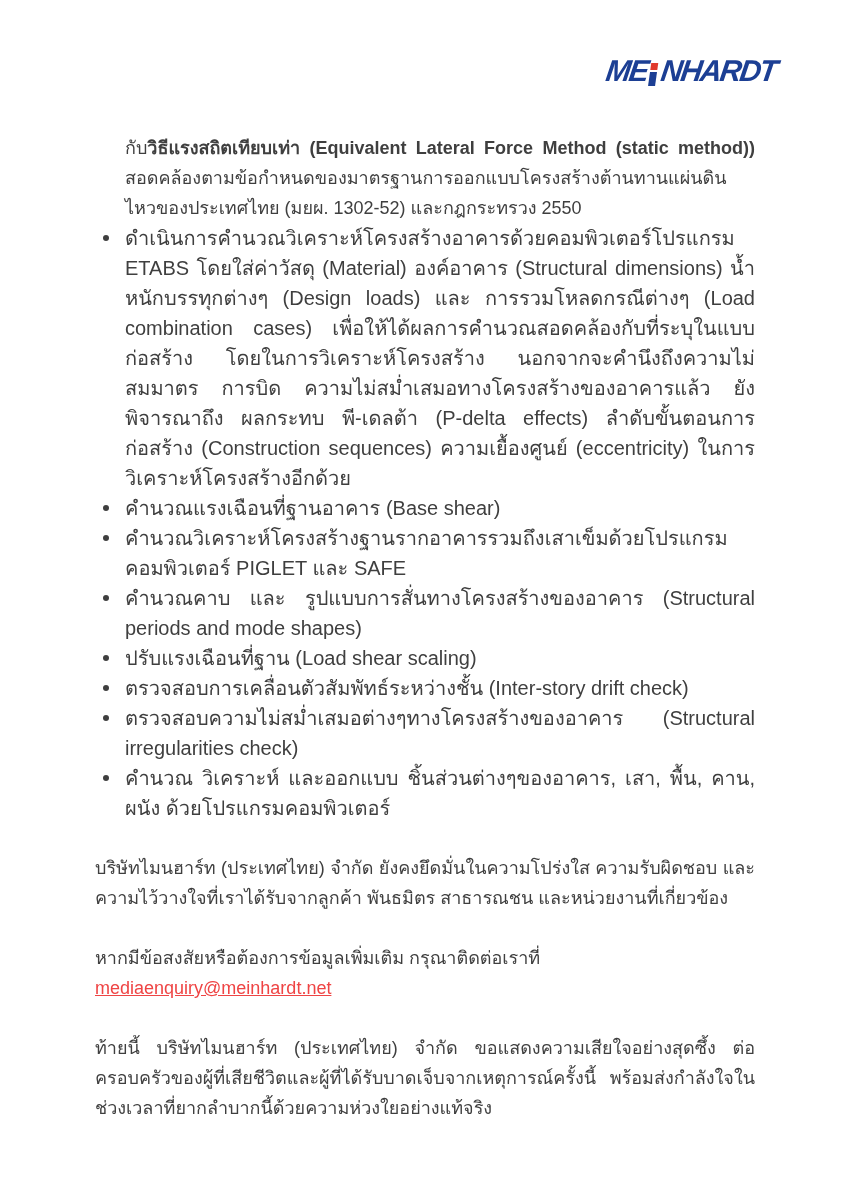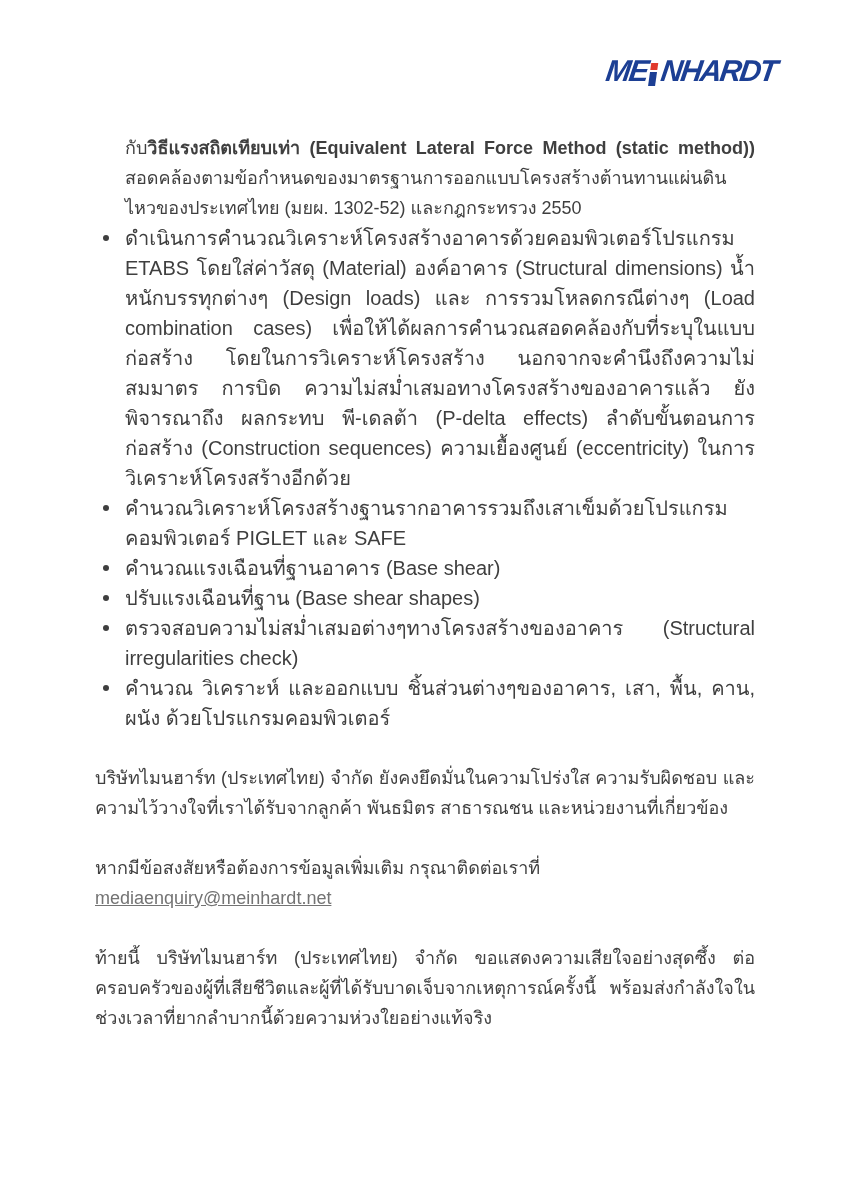--- a/index.html
+++ b/index.html
@@ -66,21 +66,21 @@
     background: #3f3f3f;
   }
   .paragraphs {
     margin: 30px 93px 0 95px;
     font-size: 18px;
     line-height: 30px;
   }
   .paragraphs p { margin: 0 0 30px 0; }
   .para-justify { text-align: justify; }
   .condolence { }
-  .email-link { color: #737373; text-decoration: underline; cursor: pointer; }
+  .email-link { color: #ef4444; text-decoration: underline; cursor: pointer; }
 </style>
 </head>
 <body>
 
 <div class="page">
 
   <div class="logo">
     <span class="logo-text">ME</span>
     <span class="logo-i">
       <span class="logo-i-dot"></span>
@@ -88,23 +88,25 @@
     </span>
     <span class="logo-text">NHARDT</span>
   </div>
 
   <div class="doc">
 
     <div class="intro-block"><span>กับ</span><span class="intro-term">วิธีแรงสถิตเทียบเท่า (Equivalent Lateral Force Method (static method))</span><span> สอดคล้องตามข้อกำหนดของมาตรฐานการออกแบบโครงสร้างต้านทานแผ่นดินไหวของประเทศไทย (มยผ. 1302-52) และกฎกระทรวง 2550</span></div>
 
     <ul class="bullets">
       <li>ดำเนินการคำนวณวิเคราะห์โครงสร้างอาคารด้วยคอมพิวเตอร์โปรแกรม ETABS โดยใส่ค่าวัสดุ (Material) องค์อาคาร (Structural dimensions) น้ำหนักบรรทุกต่างๆ (Design loads) และ การรวมโหลดกรณีต่างๆ (Load combination cases) เพื่อให้ได้ผลการคำนวณสอดคล้องกับที่ระบุในแบบก่อสร้าง โดยในการวิเคราะห์โครงสร้าง นอกจากจะคำนึงถึงความไม่สมมาตร การบิด ความไม่สม่ำเสมอทางโครงสร้างของอาคารแล้ว ยังพิจารณาถึง ผลกระทบ พี-เดลต้า (P-delta effects) ลำดับขั้นตอนการก่อสร้าง (Construction sequences) ความเยื้องศูนย์ (eccentricity) ในการวิเคราะห์โครงสร้างอีกด้วย</li>
+      <li>คำนวณแรงเฉือนที่ฐานอาคาร (Base shear)</li>
       <li>คำนวณวิเคราะห์โครงสร้างฐานรากอาคารรวมถึงเสาเข็มด้วยโปรแกรมคอมพิวเตอร์ PIGLET และ SAFE</li>
-      <li>คำนวณแรงเฉือนที่ฐานอาคาร (Base shear)</li>
-      <li>ปรับแรงเฉือนที่ฐาน (Base shear shapes)</li>
+      <li>คำนวณคาบ และ รูปแบบการสั่นทางโครงสร้างของอาคาร (Structural periods and mode shapes)</li>
+      <li>ปรับแรงเฉือนที่ฐาน (Load shear scaling)</li>
+      <li>ตรวจสอบการเคลื่อนตัวสัมพัทธ์ระหว่างชั้น (Inter-story drift check)</li>
       <li>ตรวจสอบความไม่สม่ำเสมอต่างๆทางโครงสร้างของอาคาร (Structural irregularities check)</li>
       <li>คำนวณ วิเคราะห์ และออกแบบ ชิ้นส่วนต่างๆของอาคาร, เสา, พื้น, คาน, ผนัง ด้วยโปรแกรมคอมพิวเตอร์</li>
     </ul>
 
     <div class="paragraphs">
       <p class="para-justify">บริษัทไมนฮาร์ท (ประเทศไทย) จำกัด ยังคงยึดมั่นในความโปร่งใส ความรับผิดชอบ และความไว้วางใจที่เราได้รับจากลูกค้า พันธมิตร สาธารณชน และหน่วยงานที่เกี่ยวข้อง</p>
       <p><span>หากมีข้อสงสัยหรือต้องการข้อมูลเพิ่มเติม กรุณาติดต่อเราที่ </span><a class="email-link" href="#">mediaenquiry@meinhardt.net</a></p>
       <p class="condolence para-justify">ท้ายนี้ บริษัทไมนฮาร์ท (ประเทศไทย) จำกัด ขอแสดงความเสียใจอย่างสุดซึ้ง ต่อครอบครัวของผู้ที่เสียชีวิตและผู้ที่ได้รับบาดเจ็บจากเหตุการณ์ครั้งนี้ พร้อมส่งกำลังใจในช่วงเวลาที่ยากลำบากนี้ด้วยความห่วงใยอย่างแท้จริง</p>
     </div>
 

